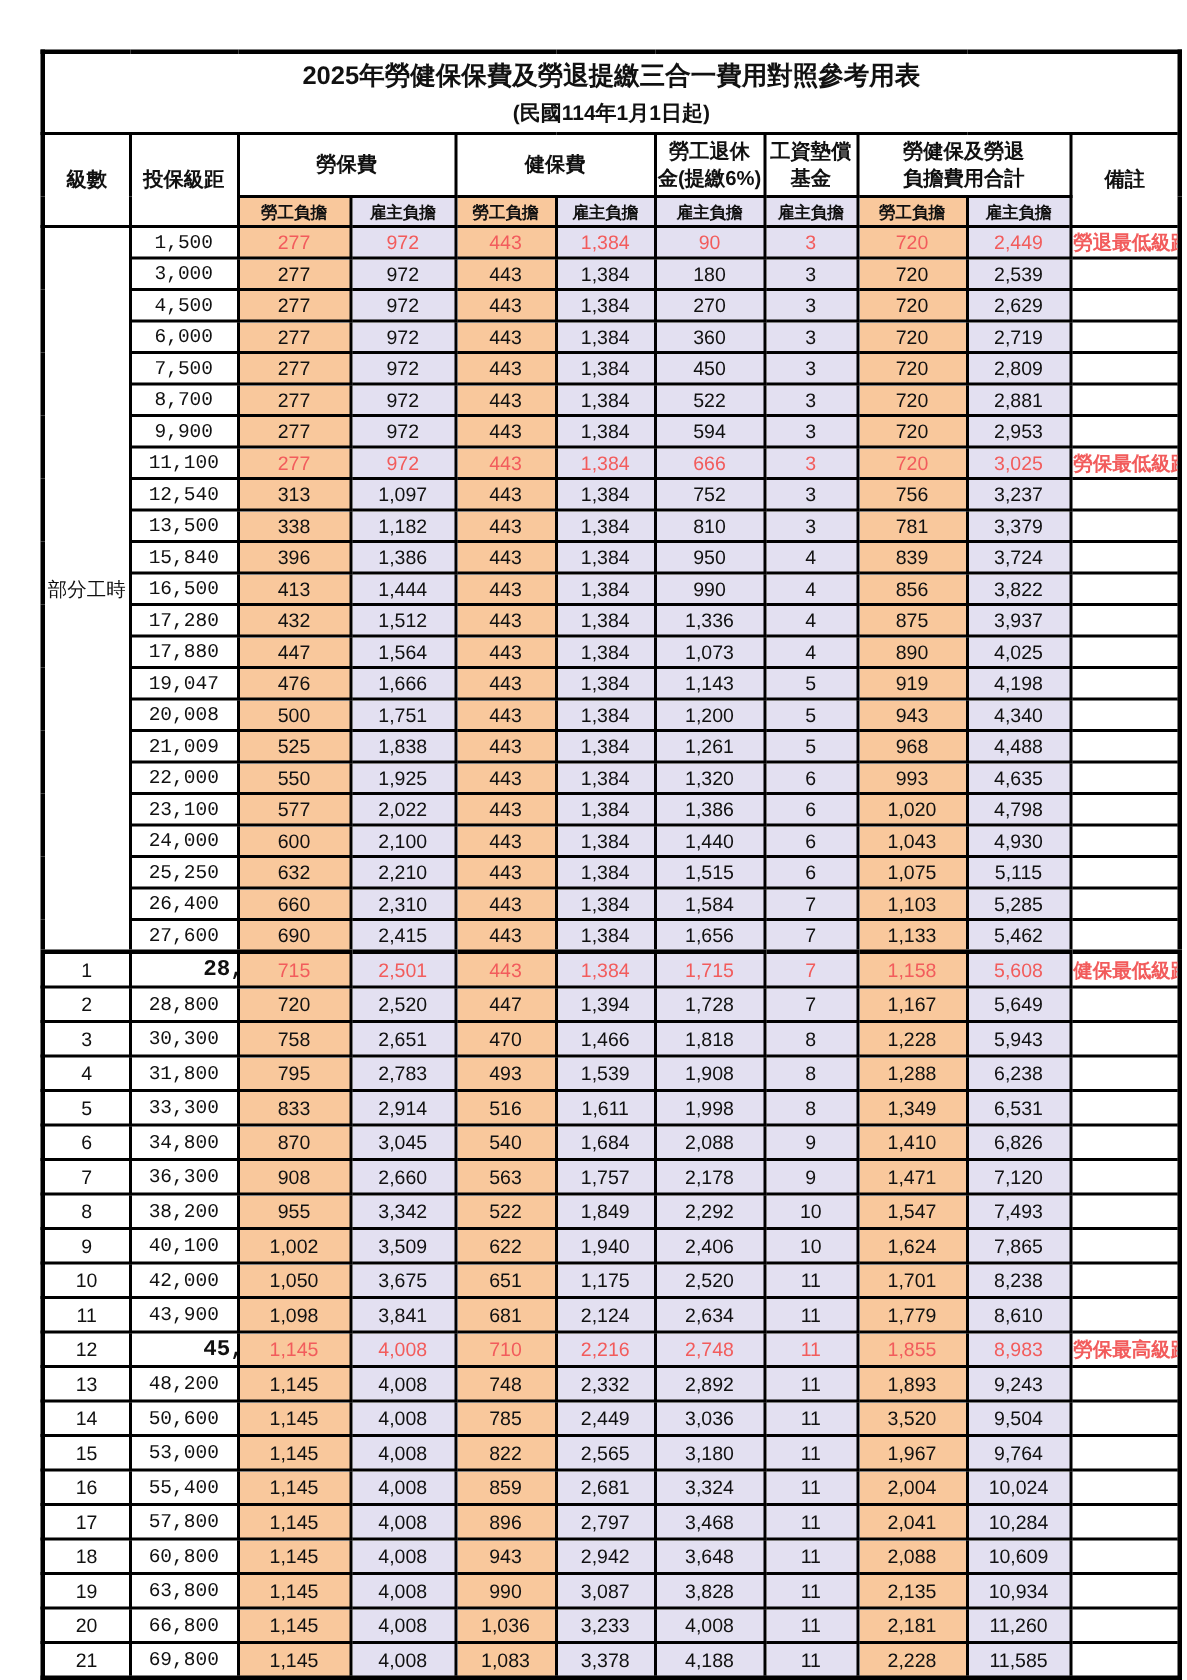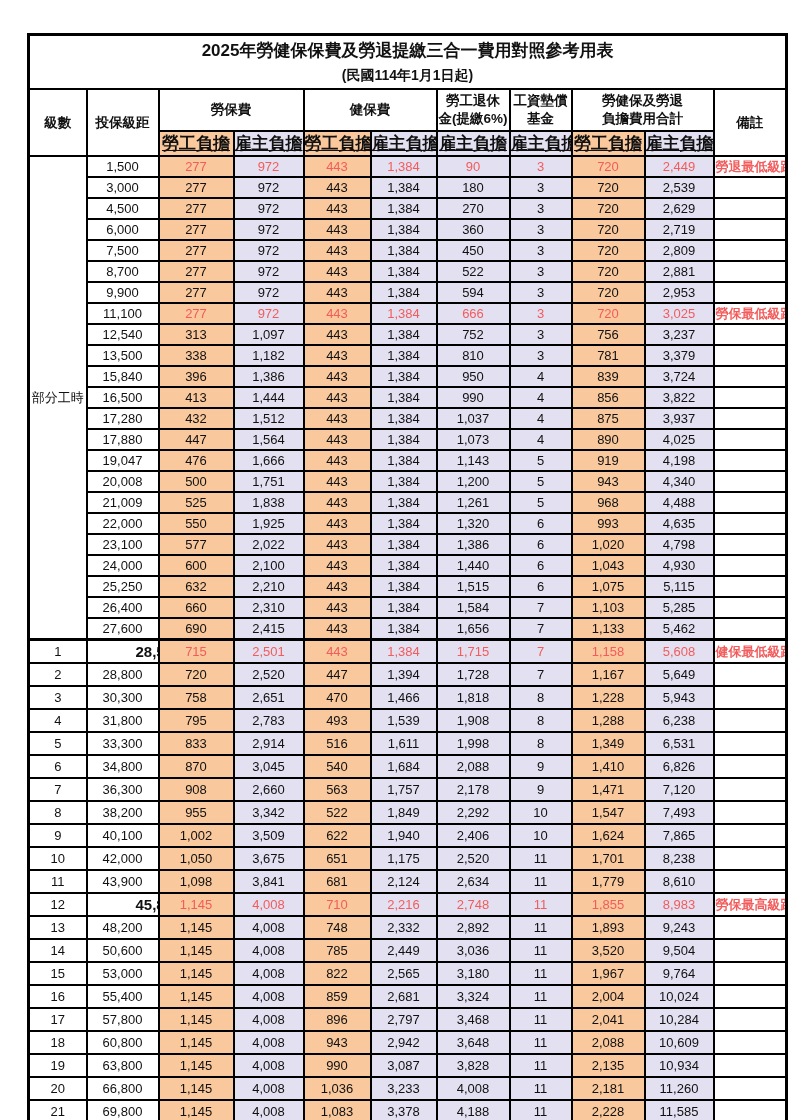--- a/index.html
+++ b/index.html
@@ -5,26 +5,26 @@
   html,body{margin:0;padding:0;width:791px;height:1120px;background:#fff;overflow:hidden;
     font-family:"Liberation Sans","DejaVu Sans",sans-serif;}
   .sheet{position:absolute;left:27px;top:33px;}
   table{border-collapse:collapse;table-layout:fixed;width:758px;border:3px solid #000;}
   td,th{border:2px solid #000;padding:0;text-align:center;vertical-align:middle;overflow:hidden;
     color:#111;white-space:nowrap;}
   .title-cell{height:52px;}
   .title-line{font-size:17px;font-weight:bold;line-height:27px;}
   .subtitle-line{font-size:14px;font-weight:bold;line-height:23px;}
   .h-group{font-size:13.5px;font-weight:bold;line-height:18px;height:40px;}
-  .h-sub{font-size:17px;font-weight:bold;height:18px;text-decoration:underline;}
+  .h-sub{font-size:11px;font-weight:bold;height:18px;}
   .emp{background:var(--emp-bg);}
   .er{background:var(--er-bg);}
   tr.pt td{height:19px;font-size:13px;}
   tr.lv td{height:21px;font-size:13px;}
-  td.bracket{font-size:13.5px;}
+  td.bracket{font-size:13.5px;font-family:Liberation Mono, monospace;}
   td.bracket.bb{font-size:15px;font-weight:bold;padding-left:48px;}
   td.lvl{font-size:13px;}
   tr.red-row td.val, tr.red-row td.val.emp, tr.red-row td.val.er{color:var(--red);}
   td.remark{font-size:10px;font-weight:bold;color:var(--red);padding:0 1px;}
   td.ptlabel{font-size:13px;font-weight:normal;background:#fff;margin-top:20px;}
   tr.first-level td{border-top:3px solid #000;}
 </style>
 </head>
 <body>
 
@@ -225,21 +225,21 @@
           <td class="val emp">856</td>
           <td class="val er">3,822</td>
           <td class="remark"></td>
         </tr>
         <tr class="pt">
           <td class="bracket">17,280</td>
           <td class="val emp">432</td>
           <td class="val er">1,512</td>
           <td class="val emp">443</td>
           <td class="val er">1,384</td>
-          <td class="val er">1,037</td>
+          <td class="val er">1,336</td>
           <td class="val er">4</td>
           <td class="val emp">875</td>
           <td class="val er">3,937</td>
           <td class="remark"></td>
         </tr>
         <tr class="pt">
           <td class="bracket">17,880</td>
           <td class="val emp">447</td>
           <td class="val er">1,564</td>
           <td class="val emp">443</td>

